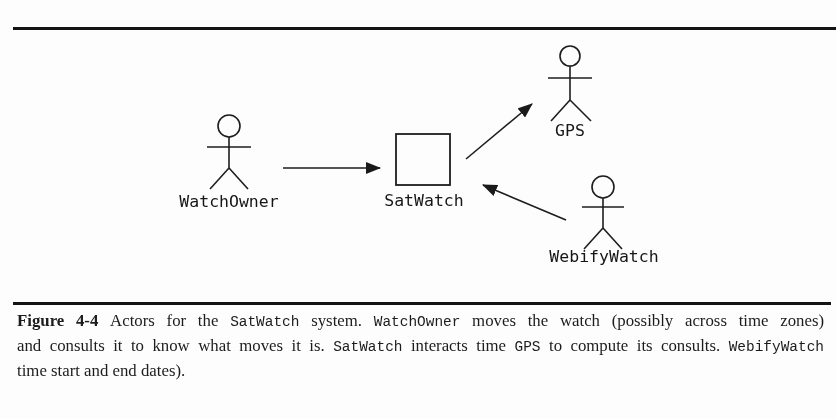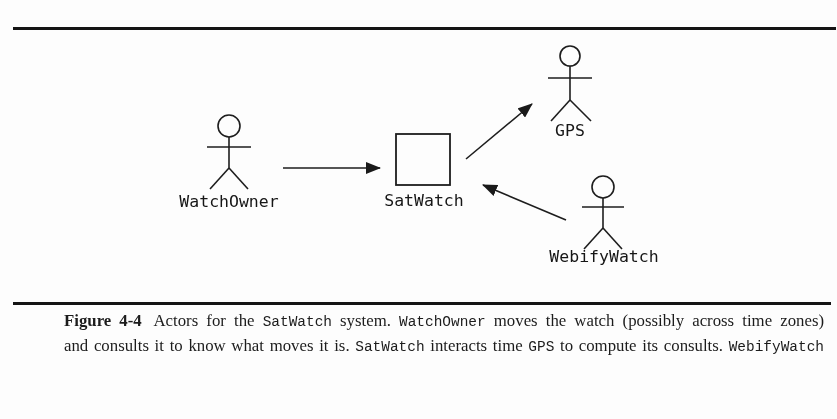--- a/index.html
+++ b/index.html
@@ -44,21 +44,20 @@
     left: 17px;
     top: 309px;
     width: 807px;
     color: #1c1c1c;
     font-size: 16.8px;
     line-height: 24px;
   }
   .cap-line {
     text-align: justify;
     text-align-last: justify;
-    margin-left: 47px;
   }
   .cap-line.last { text-align-last: left; }
   .fig-label { font-weight: 700; margin-right: 0.7em; }
   .cap-code {
     font-family: "Liberation Mono", monospace;
     font-size: 0.86em;
   }
 </style>
 </head>
 <body>
@@ -114,15 +113,16 @@
       </g>
 
     </g>
   </svg>
 
   <div class="rule rule-bottom"></div>
 
   <div class="caption">
     <div class="cap-line"><span class="fig-label">Figure 4-4</span><span>Actors for the </span><span class="cap-code">SatWatch</span><span> system. </span><span class="cap-code">WatchOwner</span><span> moves the watch (possibly across time zones)</span></div>
     <div class="cap-line"><span>and consults it to know what moves it is. </span><span class="cap-code">SatWatch</span><span> interacts time </span><span class="cap-code">GPS</span><span> to compute its consults. </span><span class="cap-code">WebifyWatch</span></div>
+    <div class="cap-line last"><span>time start and end dates).</span></div>
   </div>
 
 </div>
 
 </body></html>

